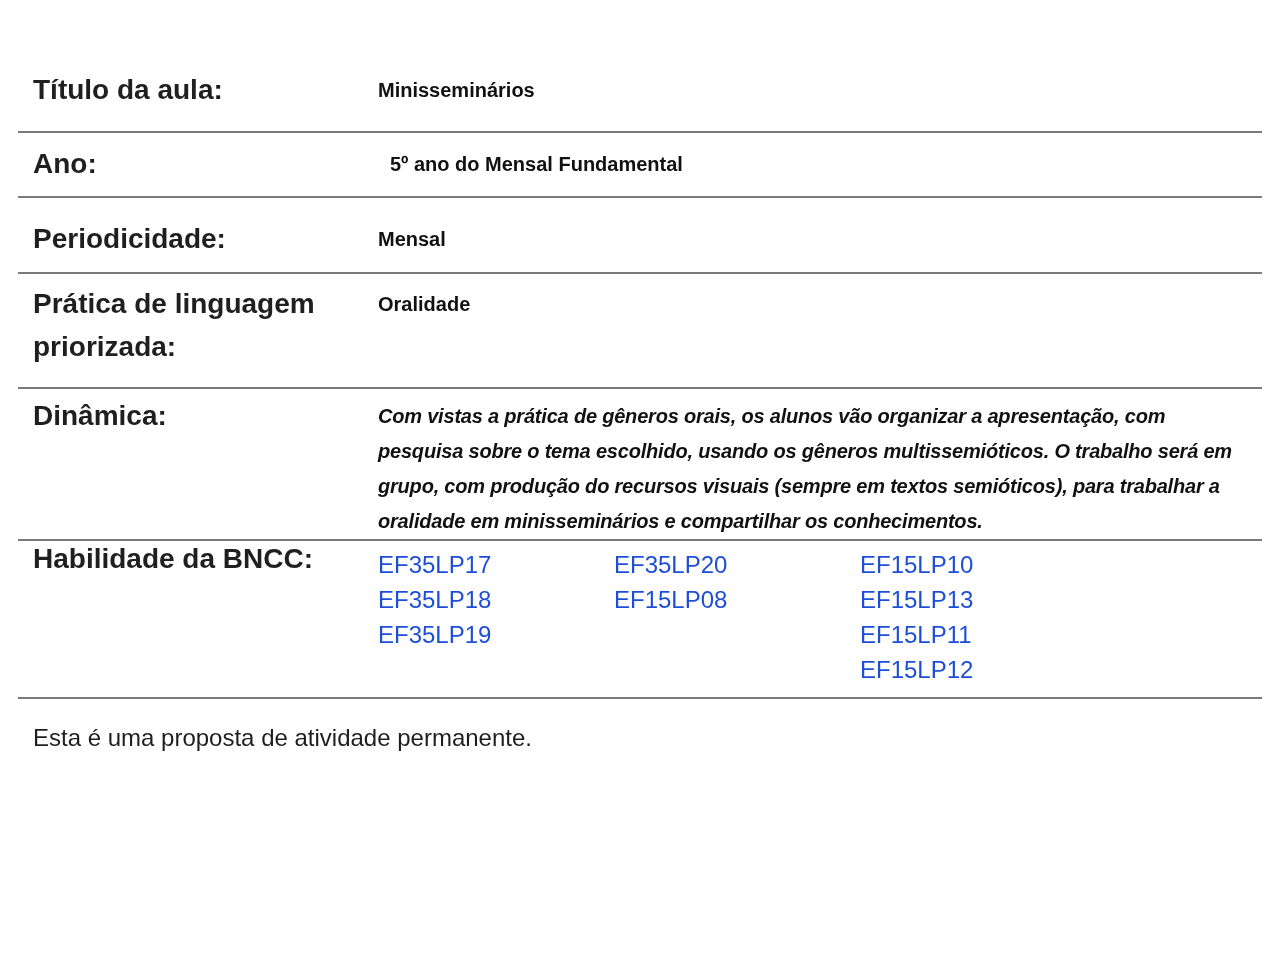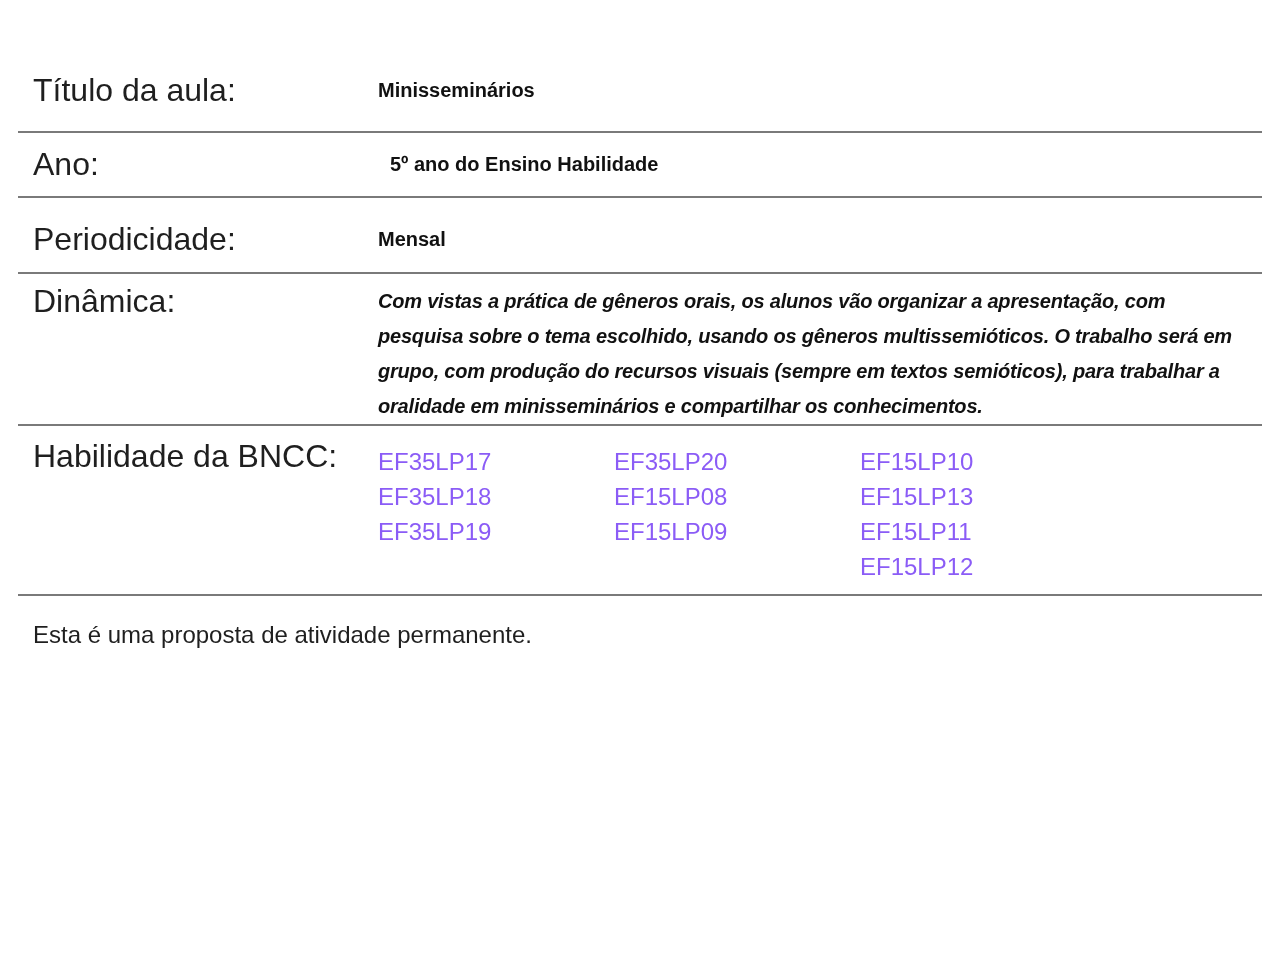--- a/index.html
+++ b/index.html
@@ -23,23 +23,23 @@
   .row {
     display: flex;
     border-bottom: 2px solid #7a7a7a;
     box-sizing: border-box;
   }
   .label-cell {
     width: 360px;
     min-width: 360px;
     box-sizing: border-box;
     padding-left: 15px;
-    font-size: 32px;
+    font-size: 28px;
     line-height: 34px;
-    font-weight: 400;
+    font-weight: 700;
     color: #1f1f1f;
   }
   .value-cell {
     flex: 1;
     font-size: 20px;
     line-height: 34px;
     font-weight: 700;
     color: #111111;
   }
   
@@ -49,35 +49,35 @@
   .r4 { padding-top: 8px;  padding-bottom: 19px; }
   .r4 .label-cell { line-height: 43px; }
   .r4 .value-cell { padding-top: 5px; }
   .r5 { padding-top: 10px; }
   .r5 .value-cell {
     font-style: italic;
     line-height: 35px;
     max-width: 872px;
     letter-spacing: -0.2px;
   }
-  .r6 { padding-top: 18px; padding-bottom: 10px; }
+  .r6 { padding-top: 6px; padding-bottom: 10px; }
   .r6 .label-cell { margin-top: -5px; }
   .bncc-columns {
     flex: 1;
     display: flex;
     font-weight: 400;
   }
   .bncc-col { box-sizing: border-box; }
   .bncc-col-1 { width: 236px; }
   .bncc-col-2 { width: 246px; }
   .bncc-col-3 { width: auto; }
   .bncc-code {
     font-size: 24px;
     line-height: 35px;
-    color: #8b5cf6;
+    color: #1d4ed8;
   }
   .footer-row {
     padding-top: 14px;
     padding-left: 15px;
     font-size: 24px;
     line-height: 34px;
     color: #1f1f1f;
     margin-top: 8px;
   }
 </style>
@@ -87,46 +87,49 @@
 <div class="page">
   <div class="doc">
 
     <div class="row r1">
       <div class="label-cell">Título da aula:</div>
       <div class="value-cell">Minisseminários</div>
     </div>
 
     <div class="row r2">
       <div class="label-cell">Ano:</div>
-      <div class="value-cell">5º ano do Ensino Habilidade</div>
+      <div class="value-cell">5º ano do Mensal Fundamental</div>
     </div>
 
     <div class="row r3">
       <div class="label-cell">Periodicidade:</div>
       <div class="value-cell">Mensal</div>
     </div>
 
+    <div class="row r4">
+      <div class="label-cell">Prática de linguagem priorizada:</div>
+      <div class="value-cell">Oralidade</div>
+    </div>
 
     <div class="row r5">
       <div class="label-cell">Dinâmica:</div>
       <div class="value-cell">Com vistas a prática de gêneros orais, os alunos vão organizar a apresentação, com pesquisa  sobre o tema escolhido, usando os gêneros multissemióticos. O trabalho será em grupo, com produção do recursos visuais (sempre em textos semióticos), para trabalhar a oralidade em minisseminários e compartilhar os conhecimentos.</div>
     </div>
 
     <div class="row r6">
       <div class="label-cell">Habilidade da BNCC:</div>
       <div class="bncc-columns">
         <div class="bncc-col bncc-col-1">
           <div class="bncc-code">EF35LP17</div>
           <div class="bncc-code">EF35LP18</div>
           <div class="bncc-code">EF35LP19</div>
         </div>
         <div class="bncc-col bncc-col-2">
           <div class="bncc-code">EF35LP20</div>
           <div class="bncc-code">EF15LP08</div>
-          <div class="bncc-code">EF15LP09</div>
         </div>
         <div class="bncc-col bncc-col-3">
           <div class="bncc-code">EF15LP10</div>
           <div class="bncc-code">EF15LP13</div>
           <div class="bncc-code">EF15LP11</div>
           <div class="bncc-code">EF15LP12</div>
         </div>
       </div>
     </div>
 

